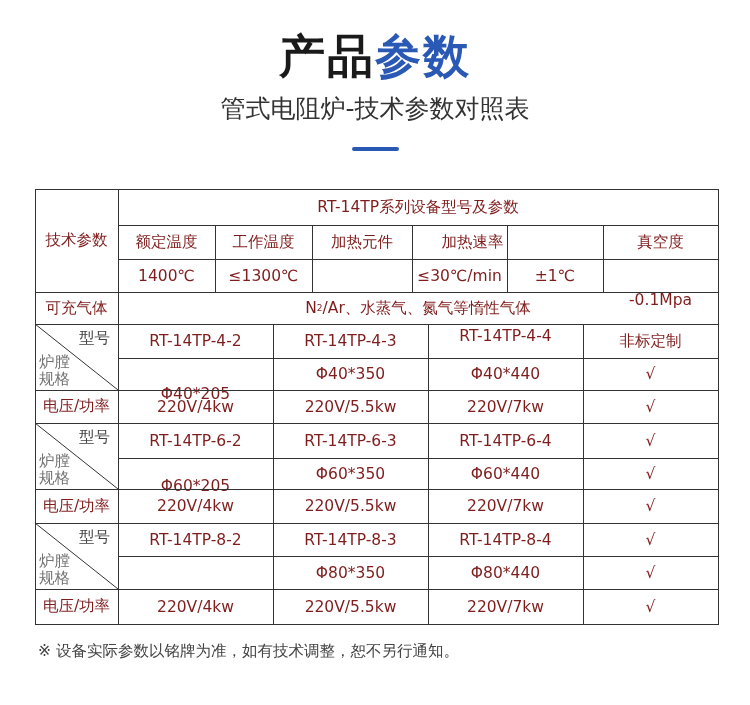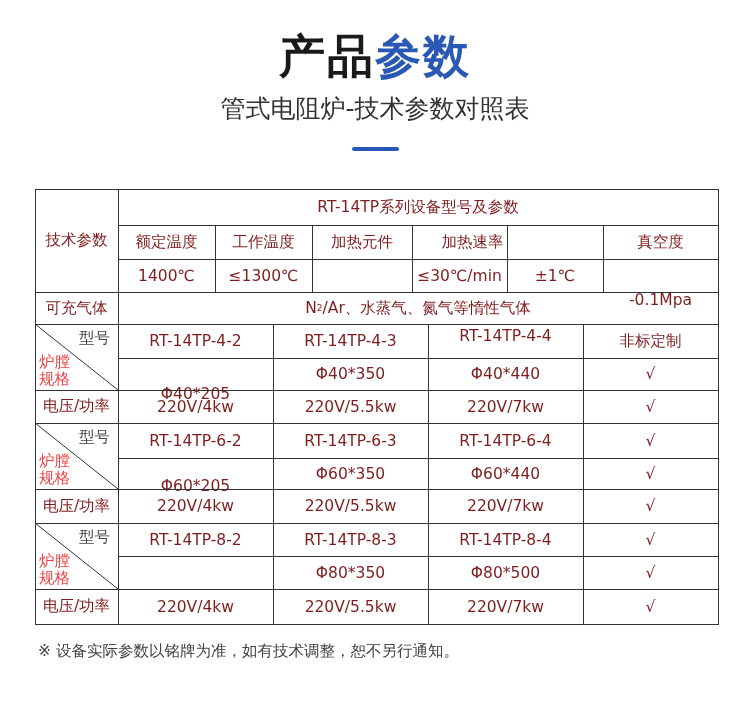--- a/index.html
+++ b/index.html
@@ -8,21 +8,21 @@
   .title .dark{color:#1a1a1a;}
   .title .blue{color:#2a59b5;}
   .subtitle{position:absolute;left:0;width:750px;top:92px;text-align:center;font-size:25px;color:#333;line-height:34px;}
   .bar{position:absolute;left:352px;top:147px;width:47px;height:4px;background:#2a59b5;border-radius:2px;}
   .grid{position:absolute;left:35px;top:189px;width:683px;height:435px;}
   .cell{position:absolute;box-sizing:border-box;display:flex;align-items:center;justify-content:center;font-size:15.5px;color:#7f1d1d;white-space:nowrap;}
   .line{position:absolute;background:#333;}
   .diag{position:absolute;box-sizing:border-box;}
   .diag svg{position:absolute;left:0;top:0;}
   .diag .tr{position:absolute;right:8px;top:4px;font-size:15.5px;color:#444;}
-  .diag .bl{position:absolute;left:4px;bottom:2px;font-size:15.5px;color:#ef4444;line-height:17px;}
+  .diag .bl{position:absolute;left:4px;bottom:2px;font-size:15.5px;color:#737373;line-height:17px;}
   .note{position:absolute;left:38px;top:641px;font-size:15.5px;color:#444;}
   sub{font-size:9px;}
 </style>
 </head>
 <body>
 
 <div class="title"><span class="dark">产品</span><span class="blue">参数</span></div>
 <div class="subtitle">管式电阻炉-技术参数对照表</div>
 <div class="bar"></div>
 
@@ -119,21 +119,21 @@
       <span class="bl"><span>炉膛</span><br><span>规格</span></span>
     </div>
     <div class="cell" style="left: 0px; top: 400px; width: 83px; height: 35px;">电压/功率</div>
     <div class="cell" style="left: 83px; top: 334px; width: 155px; height: 33px;">RT-14TP-8-2</div>
     <div class="cell" style="left: 83px; top: 400px; width: 155px; height: 35px;">220V/4kw</div>
     <div class="cell" style="left: 238px; top: 334px; width: 155px; height: 33px;">RT-14TP-8-3</div>
     <div class="cell" style="left: 238px; top: 367px; width: 155px; height: 33px;">Φ80*350</div>
     <div class="cell" style="left: 238px; top: 400px; width: 155px; height: 35px;">220V/5.5kw</div>
     <div class="line" style="left: 238px; top: 334px; width: 1px; height: 102px;"></div>
     <div class="cell" style="left: 393px; top: 334px; width: 155px; height: 33px;">RT-14TP-8-4</div>
-    <div class="cell" style="left: 393px; top: 367px; width: 155px; height: 33px;">Φ80*500</div>
+    <div class="cell" style="left: 393px; top: 367px; width: 155px; height: 33px;">Φ80*440</div>
     <div class="cell" style="left: 393px; top: 400px; width: 155px; height: 35px;">220V/7kw</div>
     <div class="line" style="left: 393px; top: 334px; width: 1px; height: 102px;"></div>
     <div class="cell" style="left: 548px; top: 334px; width: 135px; height: 33px;">√</div>
     <div class="cell" style="left: 548px; top: 367px; width: 135px; height: 33px;">√</div>
     <div class="cell" style="left: 548px; top: 400px; width: 135px; height: 35px;">√</div>
     <div class="line" style="left: 548px; top: 334px; width: 1px; height: 102px;"></div>
     <div class="line" style="left: 83px; top: 367px; width: 601px; height: 1px;"></div>
     <div class="line" style="left: 0px; top: 400px; width: 684px; height: 1px;"></div>
     <div class="line" style="left: 0px; top: 435px; width: 684px; height: 1px;"></div>
   </div>

